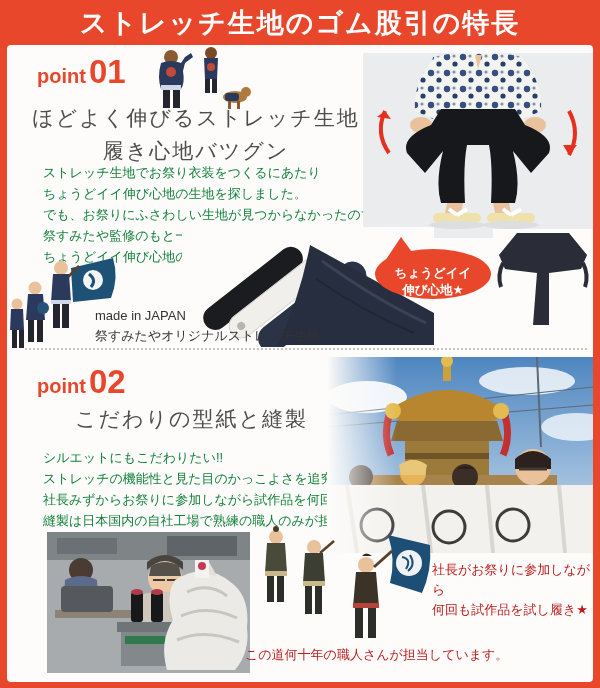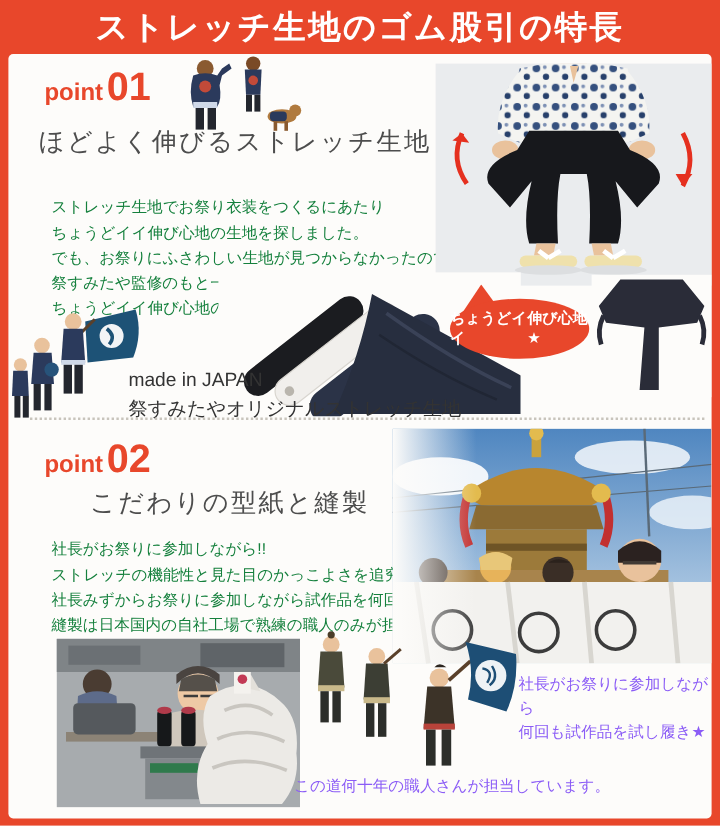--- a/index.html
+++ b/index.html
@@ -37,26 +37,26 @@
   }
   .photo{position:absolute;overflow:hidden;}
   .dotted-sep{
     position:absolute;left:18px;top:303px;width:562px;height:0;
     border-top:2px dotted #c8c4bc;
   }
   .bubble-wrap{position:absolute;left:360px;top:192px;width:132px;height:62px;}
   .bubble-body{
     position:absolute;left:8px;top:12px;width:116px;height:50px;
     background:#e8472b;border-radius:50%;
-    display:flex;flex-direction:row;align-items:center;justify-content:flex-end;
+    display:flex;flex-direction:column;align-items:center;justify-content:flex-end;
   }
   .bubble-body div{color:#fff;font-size:12.5px;font-weight:bold;line-height:1.35;}
   .bubble-tail{position:absolute;left:0;top:0;}
-  .mij-text{position:absolute;font-size:16px;color:#333;line-height:1.5;margin-left:12px;}
-  .small-note{position:absolute;font-size:13px;color:#8b5cf6;line-height:1.55;}
+  .mij-text{position:absolute;font-size:13px;color:#333;line-height:1.5;}
+  .small-note{position:absolute;font-size:13px;color:#b91c1c;line-height:1.55;}
 </style>
 </head>
 <body>
 
 <div class="header-band">
   <h1>ストレッチ生地のゴム股引の特長</h1>
 </div>
 
 <div class="panel">
 
@@ -84,20 +84,21 @@
       <ellipse cx="102" cy="52" rx="12" ry="6" fill="#b07a3e"></ellipse>
       <circle cx="113" cy="47" r="5" fill="#b07a3e"></circle>
       <rect x="92" y="48" width="14" height="8" rx="3" fill="#2b3a5c"></rect>
       <rect x="95" y="56" width="3" height="8" fill="#8a5a30"></rect>
       <rect x="104" y="56" width="3" height="8" fill="#8a5a30"></rect>
     </svg>
   </div>
 
   <div class="heading-serif centered" style="left:8px;top:57px;width:362px;">
     <div>ほどよく伸びるストレッチ生地</div>
+    <div>履き心地バツグン</div>
   </div>
 
   <div class="body-text" style="left:36px;top:117px;">
     <div>ストレッチ生地でお祭り衣装をつくるにあたり</div>
     <div>ちょうどイイ伸び心地の生地を探しました。</div>
     <div>でも、お祭りにふさわしい生地が見つからなかったので</div>
     <div>祭すみたや監修のもと一から生地を作りました!!</div>
     <div>ちょうどイイ伸び心地の日本製の生地です。</div>
   </div>
 
@@ -216,21 +217,21 @@
   <div class="dotted-sep"></div>
 
   <div class="point-label" style="left:30px;top:320px;">
     <span class="pword">point</span>
     <span class="pnum">02</span>
   </div>
 
   <div class="heading-serif" style="left:68px;top:358px;">こだわりの型紙と縫製</div>
 
   <div class="body-text" style="left:36px;top:402px;">
-    <div>社長がお祭りに参加しながら!!</div>
+    <div>シルエットにもこだわりたい!!</div>
     <div>ストレッチの機能性と見た目のかっこよさを追究するため</div>
     <div>社長みずからお祭りに参加しながら試作品を何回も試し履き。</div>
     <div>縫製は日本国内の自社工場で熟練の職人のみが担当。</div>
   </div>
 
   <div class="photo" style="left:320px;top:312px;width:266px;height:196px;">
     <svg width="266" height="196" viewBox="0 0 266 196">
       <defs>
         <linearGradient id="sky" x1="0" y1="0" x2="0" y2="1">
           <stop offset="0" stop-color="#4f86c0"></stop>

